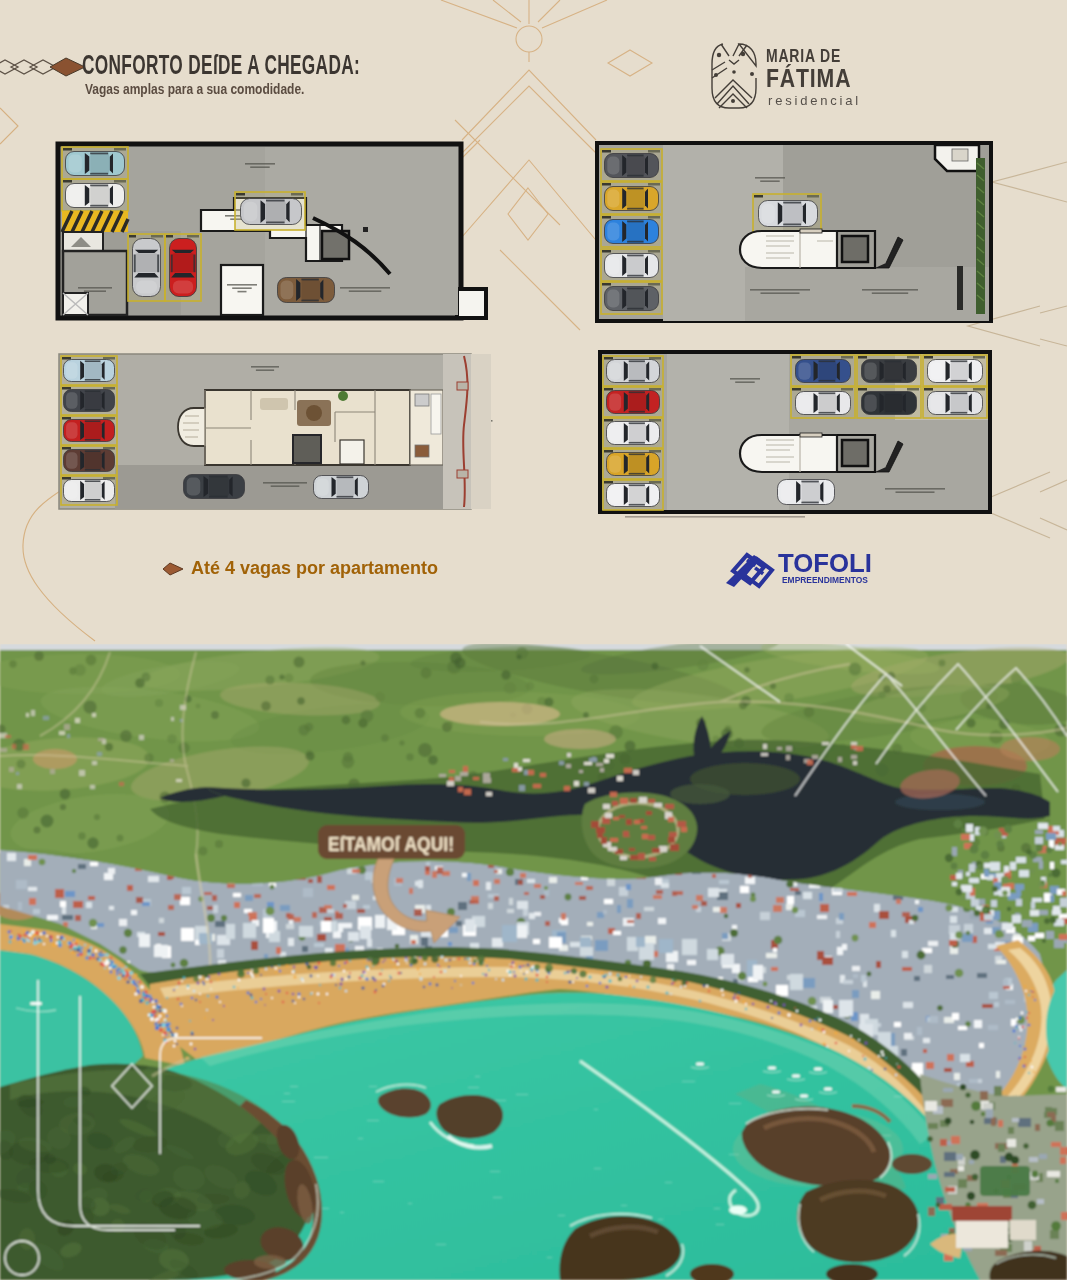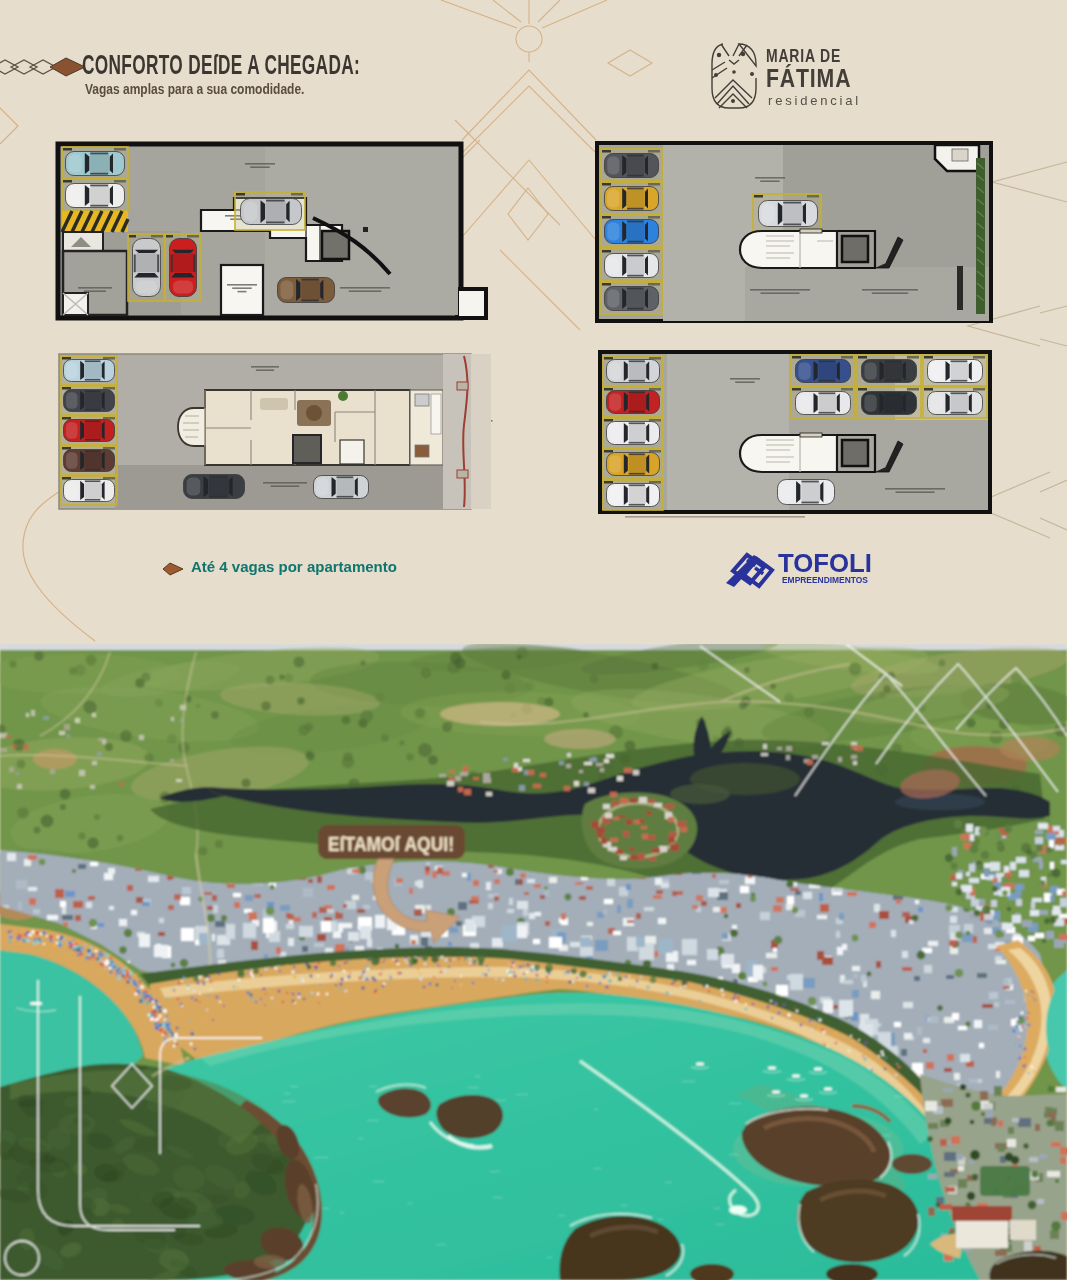--- a/index.html
+++ b/index.html
@@ -704,21 +704,21 @@
 
 <g>
         <rect x="30.0" y="168.0" width="180.0" height="1.6" fill="#8a8278" opacity="0.75"></rect>
       </g>
 </svg>
 
 <svg class="abs" style="left:162px;top:561px" width="22" height="16" viewBox="0 0 22 16">
       <path d="M1,8 L8,2 L21,8 L8,14 Z" fill="#9c5a33" stroke="#5f3a22" stroke-width="1"></path>
     </svg>
 
-<div class="abs" style="left:191px;top:558px;font-size:15px;font-weight:bold;color:#0f766e;">Até 4 vagas por apartamento</div>
+<div class="abs" style="left:191px;top:558px;font-size:18px;font-weight:bold;color:#a16207;">Até 4 vagas por apartamento</div>
 
 <svg class="abs" style="left:724px;top:547px" width="165" height="42" viewBox="0 0 165 42">
   <g fill="none" stroke="#29339b" stroke-width="4">
     <path d="M23,8 L40,20 L26,36 L9,24 Z"></path>
     <path d="M33,12 L48,23 L35,39 L20,28 Z"></path>
   </g>
   <g fill="#29339b">
     <path d="M2,36 L30,8 L36,12 L10,40 Z"></path>
     <rect x="22" y="14" width="10" height="3.6" transform="rotate(36 27 16)"></rect>
     <rect x="30" y="22" width="10" height="3.6" transform="rotate(36 35 24)"></rect>

